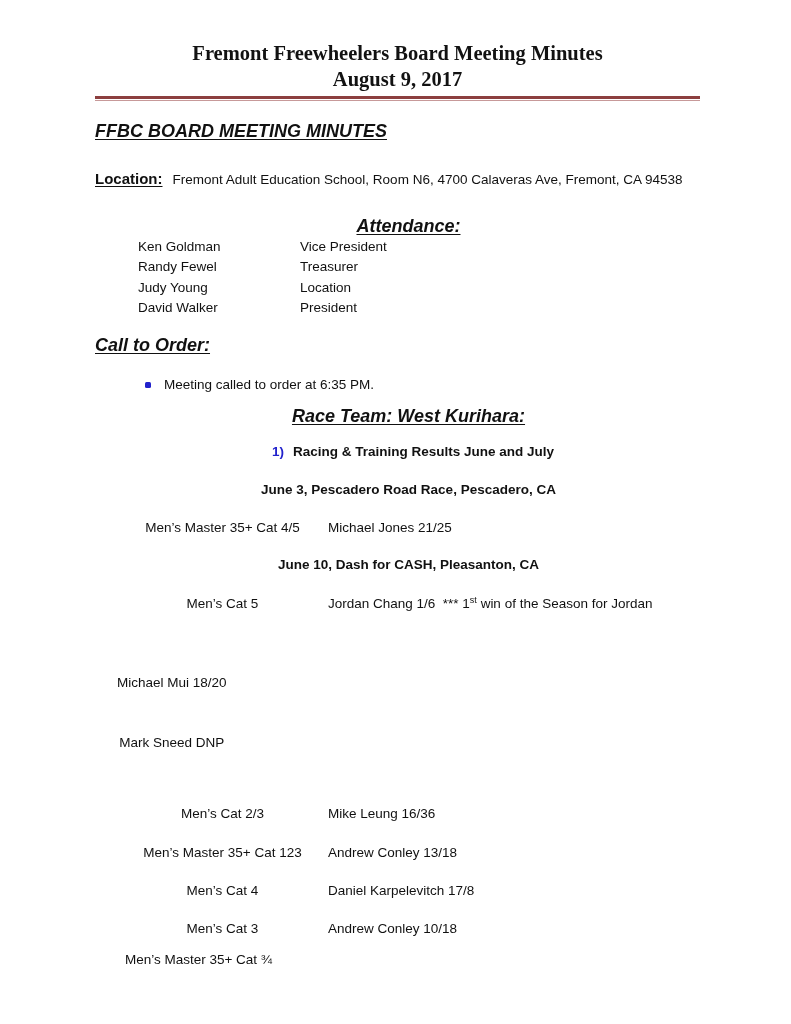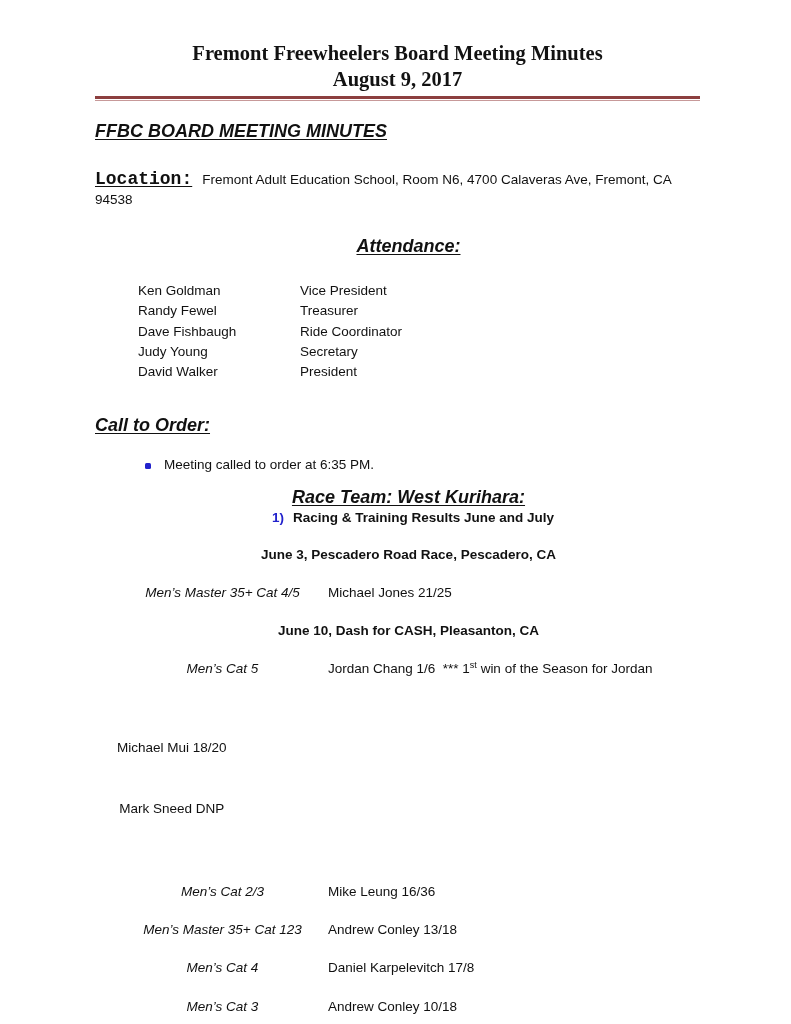--- a/index.html
+++ b/index.html
@@ -35,51 +35,50 @@
   .heading {
     font-size: 18px; font-weight: 700; line-height: 20px;
     text-decoration: underline;
     text-underline-offset: 2px;
     font-style: italic;
   }
   .main-heading { margin-top: 20px; }
 
   .loc-line { margin-top: 28px; font-size: 13.5px; line-height: 20px; }
   .loc-label {
-    font-size: 18px; font-weight: 700;
+    font-size: 15px; font-weight: 700;
     text-decoration: underline; text-underline-offset: 2px;
     margin-right: 10px;
-    font-family: Liberation Mono, monospace;
   }
 
   .indent1 { margin-left: 22px; text-align: center; }
 
   .att-heading { margin-top: 26px; }
-  .att-list { margin-top: 25px; margin-left: 43px; }
+  .att-list { margin-top: 1px; margin-left: 43px; }
   .att-row { display: flex; }
   .att-name { width: 162px; }
 
-  .cto-heading { margin-top: 33px; }
+  .cto-heading { margin-top: 17px; }
   .bullet-line { margin-top: 20px; margin-left: 50px; display: flex; align-items: center; }
   .bullet-square {
     width: 6px; height: 6px; border-radius: 1.5px;
     background: #2222cc; margin-right: 13px; flex: 0 0 auto;
   }
 
   .race-heading { margin-top: 11px; }
 
-  .item-line { margin-top: 1px; font-weight: 700; }
+  .item-line { margin-top: 16px; font-weight: 700; }
   .item-num { color: #2222cc; display: inline-block; width: 30px; }
 
   .event-title { margin-top: 17px; font-weight: 700; }
   .gap18 { margin-top: 18px; }
-  .gap17 { margin-top: 22px; }
+  .gap17 { margin-top: 10px; }
 
   .race-row { display: flex; align-items: flex-start; }
-  .race-cat { width: 211px; flex: 0 0 auto; font-style: italic; }
+  .race-cat { width: 211px; flex: 0 0 auto; }
   .race-row.narrow .race-cat { width: 163px; }
   .race-res { white-space: pre-wrap; }
   .race-res sup { font-size: 9px; line-height: 0; }
 </style>
 </head>
 <body>
 
 <div class="page">
 
   <div class="doc-title">
@@ -99,26 +98,22 @@
   <div class="att-list">
     <div class="att-row line">
       <span class="att-name">Ken Goldman</span>
       <span class="att-role">Vice President</span>
     </div>
     <div class="att-row line">
       <span class="att-name">Randy Fewel</span>
       <span class="att-role">Treasurer</span>
     </div>
     <div class="att-row line">
-      <span class="att-name">Dave Fishbaugh</span>
-      <span class="att-role">Ride Coordinator</span>
-    </div>
-    <div class="att-row line">
       <span class="att-name">Judy Young</span>
-      <span class="att-role">Secretary</span>
+      <span class="att-role">Location</span>
     </div>
     <div class="att-row line">
       <span class="att-name">David Walker</span>
       <span class="att-role">President</span>
     </div>
   </div>
 
   <div class="heading cto-heading">Call to Order:</div>
 
   <div class="bullet-line line">

